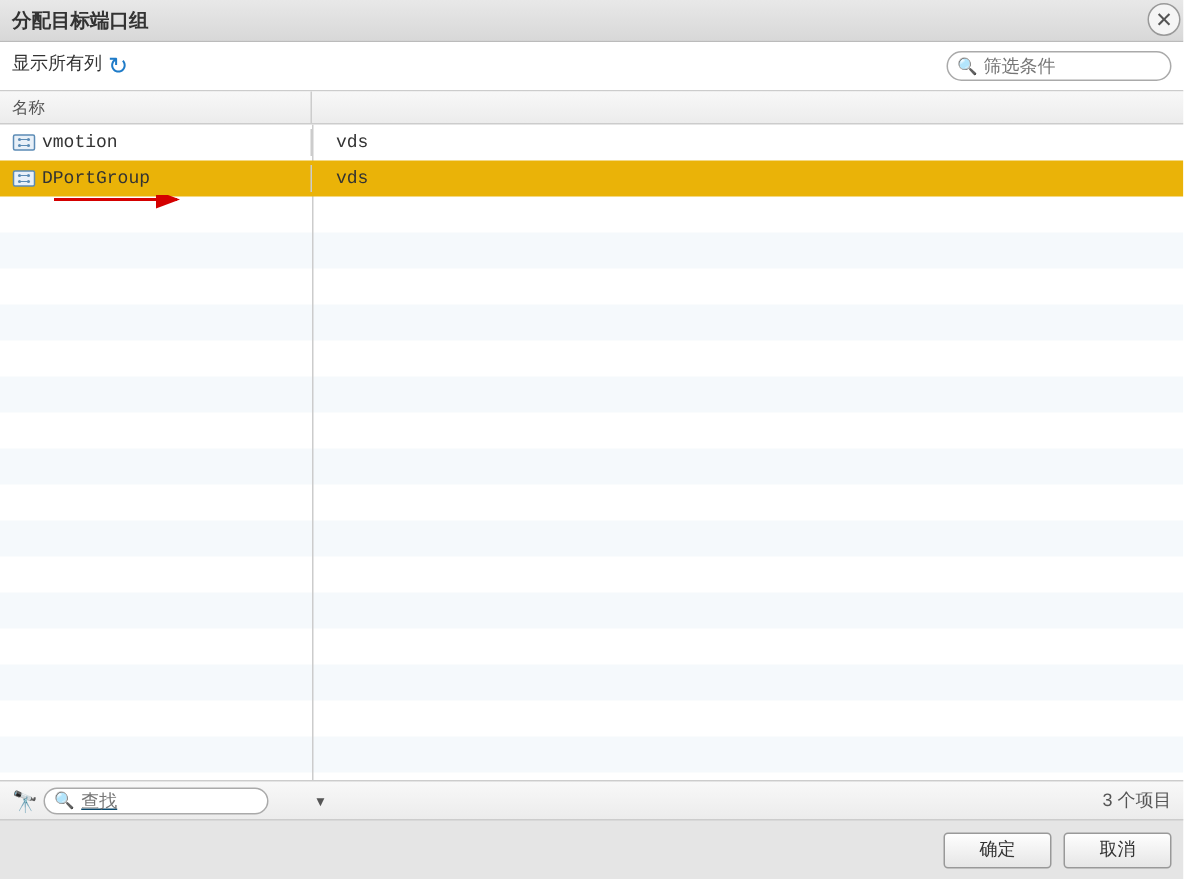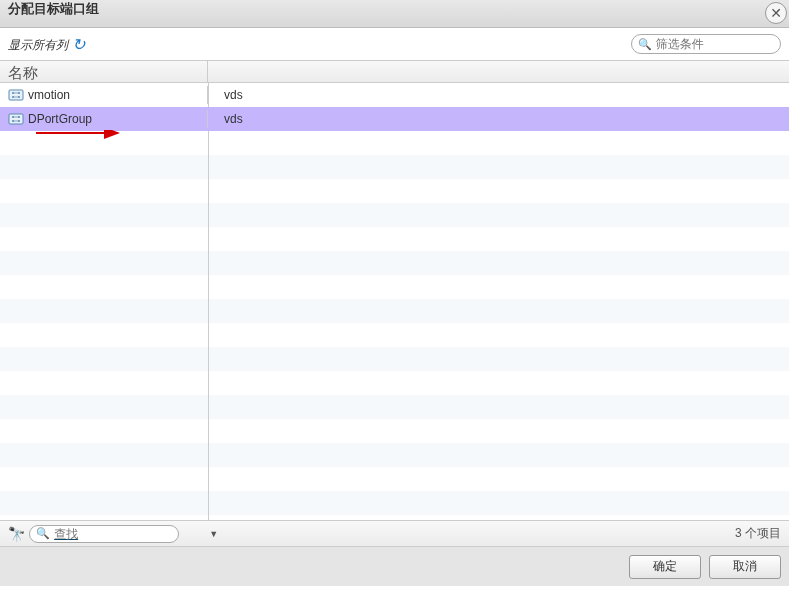--- a/index.html
+++ b/index.html
@@ -1,44 +1,44 @@
 <!DOCTYPE html>
 <html><head>
 <meta charset="utf-8">
 <style>
 * { box-sizing: border-box; margin: 0; padding: 0; }
 body { font-family: Arial, "Microsoft YaHei", sans-serif; font-size: 12px; color: #333; background: #fff; width: 789px; height: 589px; overflow: hidden; position: relative; }
-.titlebar { background: linear-gradient(#e8e8e8, #d8d8d8); border-bottom: 1px solid #bbb; height: 28px; display: flex; padding: 0 8px; position: relative; }
+.titlebar { background: linear-gradient(#e8e8e8, #d8d8d8); border-bottom: 1px solid #bbb; height: 28px; display: flex; align-items: center; padding: 0 8px; position: relative; }
 .titlebar .title { font-weight: bold; font-size: 13px; color: #333; }
 .titlebar .close { position: absolute; right: 2px; top: 2px; width: 22px; height: 22px; border: 1px solid #999; border-radius: 50%; display: flex; align-items: center; justify-content: center; background: #f5f5f5; cursor: pointer; font-size: 14px; color: #555; }
 .toolbar { height: 32px; display: flex; align-items: center; padding: 4px 8px; justify-content: space-between; }
-.toolbar-left { display: flex; align-items: flex-end; font-style: italic; }
+.toolbar-left { display: flex; align-items: flex-start; }
 .toolbar-left span.label { margin-right: 4px; }
 .refresh-icon { color: #1e7bc8; font-size: 16px; cursor: pointer; display: inline-block; }
 .filter-box { display: flex; align-items: center; border: 1px solid #aaa; border-radius: 10px; height: 20px; padding: 0 6px; width: 150px; background: #fff; }
 .filter-box .mag { color: #888; font-size: 11px; margin-right: 4px; }
 .filter-box input { border: none; outline: none; font-size: 12px; flex: 1; color: #888; background: transparent; }
 .table-wrap { border-top: 1px solid #ccc; height: 460px; display: flex; flex-direction: column; }
 .thead { display: flex; background: linear-gradient(#f8f8f8, #ececec); border-bottom: 1px solid #ccc; height: 22px; }
-.th { padding: 3px 8px; border-right: 1px solid #ccc; font-size: 15px; color: #555; }
+.th { padding: 3px 8px; border-right: 1px solid #ccc; font-size: 11px; color: #555; }
 .th.name-col { width: 208px; }
 .th.switch-col { flex: 1; }
 .row { display: flex; height: 24px; align-items: center; }
-.row.selected { background: #c4b5fd; }
+.row.selected { background: #eab308; }
 .cell { padding: 2px 8px; display: flex; align-items: center; }
 .cell.name-col { width: 208px; border-right: 1px solid #ccc; }
 .cell.switch-col { flex: 1; padding-left: 16px; }
 .pg-icon { width: 16px; height: 14px; margin-right: 4px; position: relative; }
 .pg-icon svg { display: block; }
 .stripes { position: absolute; top: 86px; left: 0; right: 0; }
 .stripe { height: 24px; }
 .stripe.alt { background: #f5f9fc; }
 .table-container { position: relative; flex: 1; overflow: hidden; }
 .col-divider { position: absolute; left: 208px; top: 0; bottom: 0; width: 1px; background: #ccc; z-index: 2; }
-.rows-layer { position: relative; z-index: 3; }
+.rows-layer { position: relative; z-index: 3; font-family: Liberation Mono, monospace; }
 .arrow-annot { position: absolute; left: 36px; top: 130px; z-index: 10; pointer-events: none; }
 .statusbar { height: 26px; border-top: 1px solid #ccc; background: linear-gradient(#f8f8f8, #ececec); display: flex; align-items: center; padding: 0 8px; justify-content: space-between; }
 .status-left { display: flex; align-items: center; gap: 4px; }
 .binoc { color: #555; font-size: 14px; }
 .search-box { display: flex; align-items: center; border: 1px solid #aaa; border-radius: 10px; height: 18px; padding: 0 6px; width: 150px; background: #fff; }
 .search-box .mag { color: #888; font-size: 11px; margin-right: 4px; }
 .search-box input { border: none; outline: none; font-size: 12px; flex: 1; color: #0c4a6e; background: transparent; text-decoration: underline; }
 .search-box .dd { color: #555; font-size: 9px; cursor: pointer; }
 .status-right { color: #555; }
 .footer { height: 40px; border-top: 1px solid #ccc; display: flex; align-items: center; justify-content: flex-end; padding: 0 8px; gap: 8px; background: #e5e5e5; }

